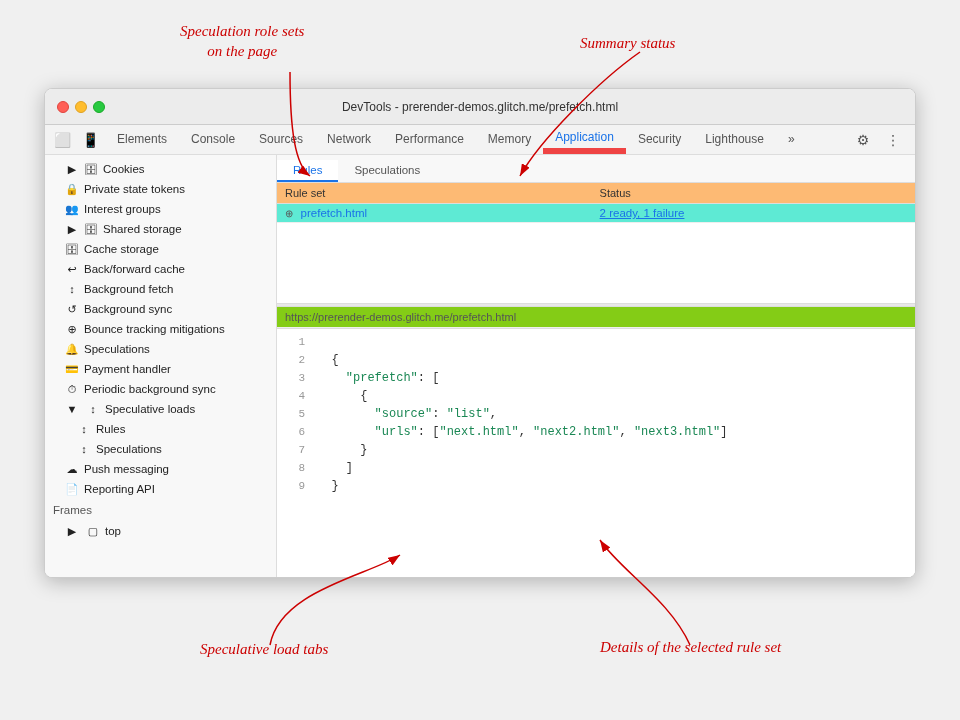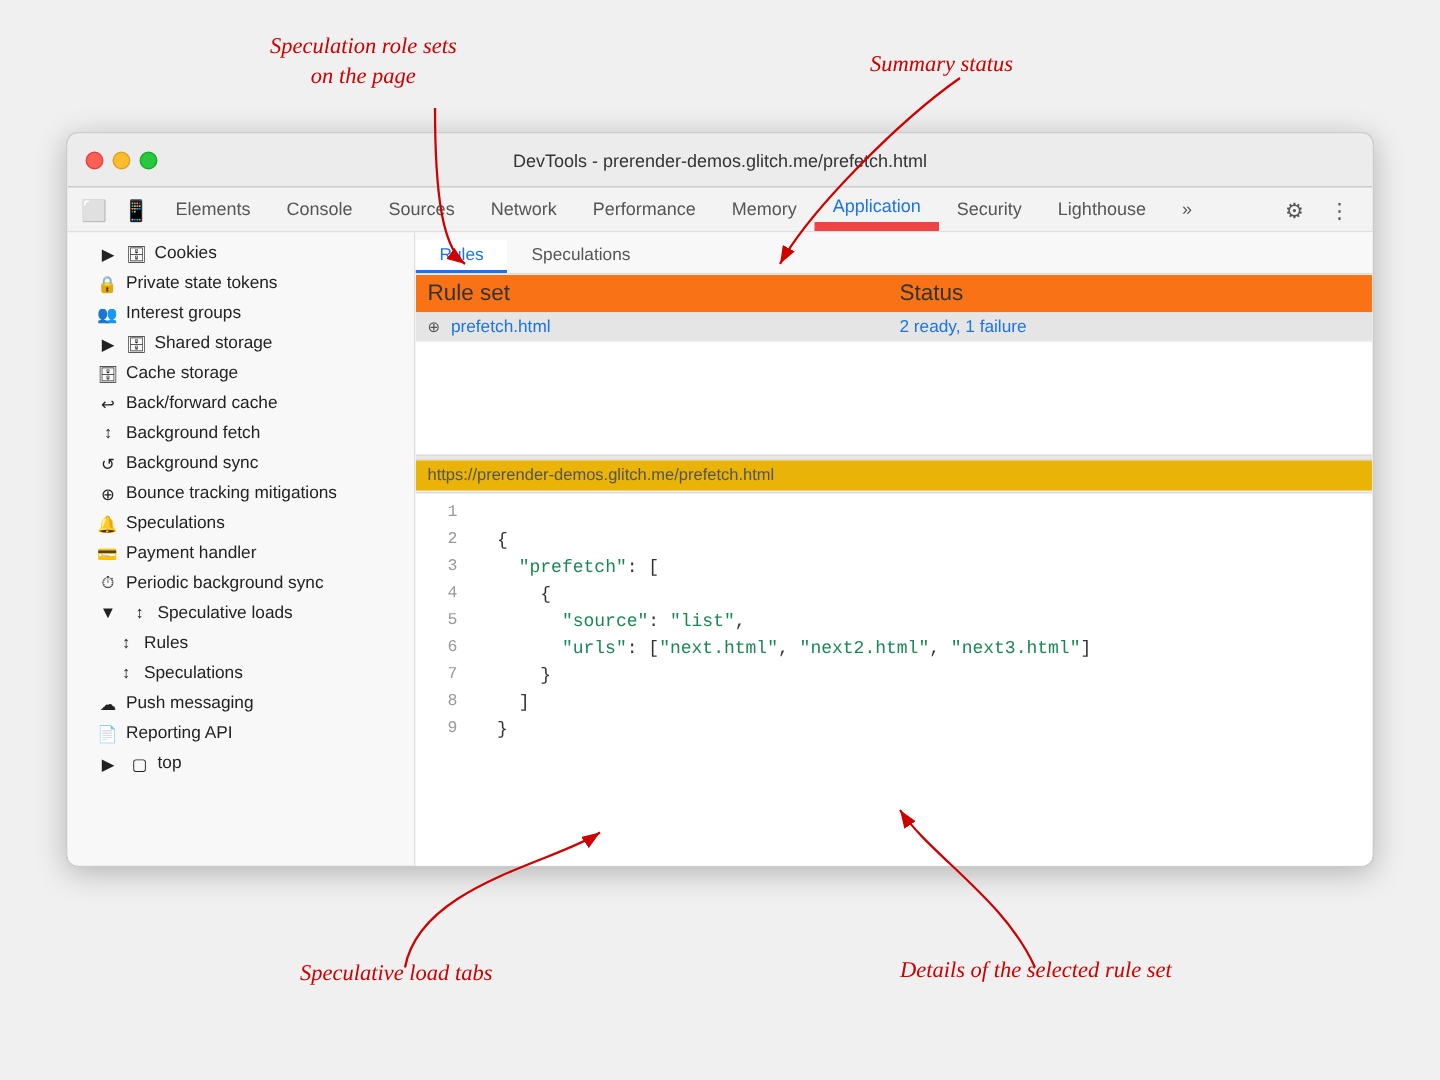--- a/index.html
+++ b/index.html
@@ -216,21 +216,21 @@
       border-bottom: 2px solid #1a73e8;
       background: #fff;
     }
 
     
     .url-bar {
       padding: 4px 8px;
       font-size: 11px;
       color: #555;
       border-bottom: 1px solid #eee;
-      background: #eab308;
+      background: #84cc16;
     }
 
     
     .split-panel {
       display: flex;
       flex-direction: column;
       flex: 1;
       overflow: hidden;
     }
 
@@ -243,49 +243,50 @@
 
     .data-table {
       width: 100%;
       border-collapse: collapse;
       font-size: 11.5px;
     }
 
     .data-table th {
       text-align: left;
       padding: 4px 8px;
-      background: #f97316;
+      background: #fdba74;
       border-bottom: 1px solid #ddd;
       font-weight: 500;
       color: #333;
-      font-size: 15px;
+      font-size: 11px;
       position: sticky;
       top: 0;
     }
 
     .data-table td {
       padding: 3px 8px;
       border-bottom: 1px solid #eee;
       color: #333;
       vertical-align: middle;
     }
 
     .data-table tr.selected td {
-      background: #e5e5e5;
+      background: #5eead4;
     }
 
     .rule-set-link {
       color: #1a73e8;
       text-decoration: none;
       cursor: pointer;
     }
 
     .status-badge {
       color: #1a73e8;
       cursor: pointer;
+      text-decoration: underline;
     }
 
     .origin-icon {
       color: #555;
       margin-right: 4px;
       font-size: 10px;
     }
 
     
     .code-area {
@@ -437,20 +438,23 @@
       </div>
       <div class="sidebar-item indent1">
         <span class="icon">☁</span>
         <span>Push messaging</span>
       </div>
       <div class="sidebar-item indent1">
         <span class="icon">📄</span>
         <span>Reporting API</span>
       </div>
 
+      <div class="sidebar-item section-header">
+        <span>Frames</span>
+      </div>
       <div class="sidebar-item indent1">
         <span class="icon collapse-arrow">▶</span>
         <span class="icon">▢</span>
         <span>top</span>
       </div>
     </div>
 
     <div class="main-panel">
 
       <div class="spec-tabs">

